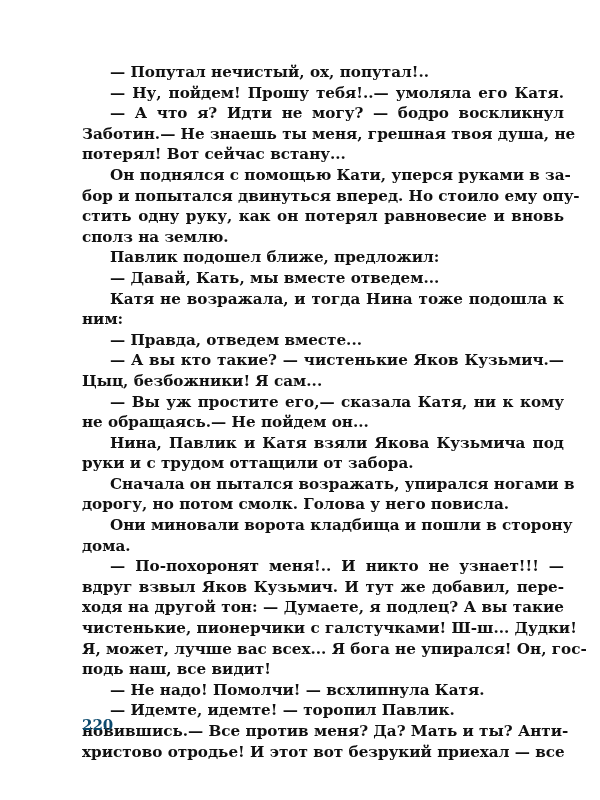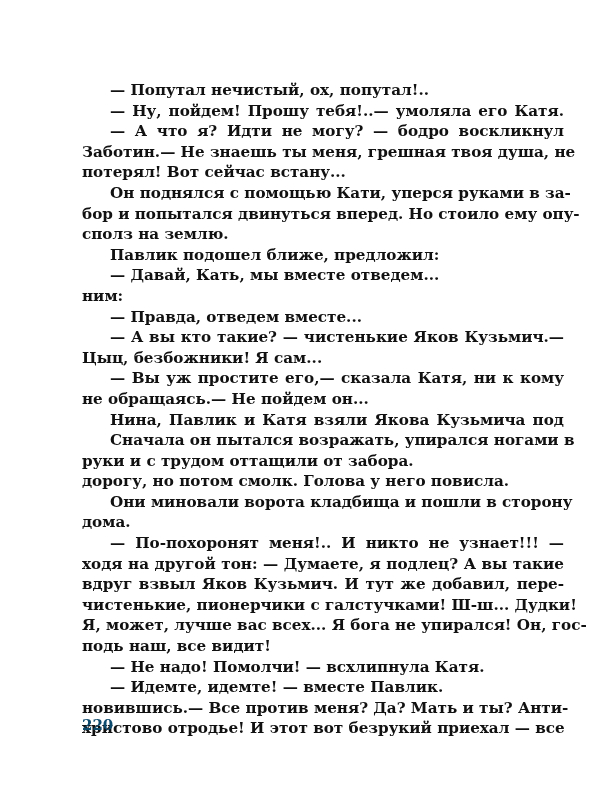--- a/index.html
+++ b/index.html
@@ -1,18 +1,18 @@
 <!DOCTYPE html>
 <html><head>
 <meta charset="utf-8">
 <style>
   html, body { margin: 0; padding: 0; background: #ffffff; }
   body { width: 600px; height: 800px; position: relative; overflow: hidden; }
   .page {
-    position: absolute; left: 82px; top: 80px; width: 482px;
+    position: absolute; left: 82px; top: 62px; width: 482px;
     font-family: "DejaVu Serif", serif;
     font-size: 15.2px; line-height: 20.6px; color: #111;
     font-weight: bold;
   }
   .line { display: block; white-space: nowrap; text-align: justify; text-align-last: justify; height: 20.6px; }
   .line.last { text-align-last: left; }
   .line.indent { padding-left: 28px; }
   .pagenum {
     position: absolute; left: 82px; top: 716px;
     font-family: "DejaVu Serif", serif; font-weight: bold; font-size: 15px; color: #0c4a6e;
@@ -22,39 +22,41 @@
 <body>
 
 <div class="page" id="page-body">
     <span class="line indent last">— Попутал нечистый, ох, попутал!..</span>
     <span class="line indent">— Ну, пойдем! Прошу тебя!..— умоляла его Катя.</span>
     <span class="line indent">— А что я? Идти не могу? — бодро воскликнул</span>
     <span class="line">Заботин.— Не знаешь ты меня, грешная твоя душа, не</span>
     <span class="line last">потерял! Вот сейчас встану...</span>
     <span class="line indent">Он поднялся с помощью Кати, уперся руками в за-</span>
     <span class="line">бор и попытался двинуться вперед. Но стоило ему опу-</span>
+    <span class="line">стить одну руку, как он потерял равновесие и вновь</span>
     <span class="line last">сполз на землю.</span>
     <span class="line indent last">Павлик подошел ближе, предложил:</span>
     <span class="line indent last">— Давай, Кать, мы вместе отведем...</span>
+    <span class="line indent">Катя не возражала, и тогда Нина тоже подошла к</span>
     <span class="line last">ним:</span>
     <span class="line indent last">— Правда, отведем вместе...</span>
     <span class="line indent">— А вы кто такие? — чистенькие Яков Кузьмич.—</span>
     <span class="line last">Цыц, безбожники! Я сам...</span>
     <span class="line indent">— Вы уж простите его,— сказала Катя, ни к кому</span>
     <span class="line last">не обращаясь.— Не пойдем он...</span>
     <span class="line indent">Нина, Павлик и Катя взяли Якова Кузьмича под</span>
+    <span class="line last">руки и с трудом оттащили от забора.</span>
     <span class="line indent">Сначала он пытался возражать, упирался ногами в</span>
-    <span class="line last">руки и с трудом оттащили от забора.</span>
     <span class="line last">дорогу, но потом смолк. Голова у него повисла.</span>
     <span class="line indent">Они миновали ворота кладбища и пошли в сторону</span>
     <span class="line last">дома.</span>
     <span class="line indent">— По-похоронят меня!.. И никто не узнает!!! —</span>
+    <span class="line">вдруг взвыл Яков Кузьмич. И тут же добавил, пере-</span>
     <span class="line">ходя на другой тон: — Думаете, я подлец? А вы такие</span>
-    <span class="line">вдруг взвыл Яков Кузьмич. И тут же добавил, пере-</span>
     <span class="line">чистенькие, пионерчики с галстучками! Ш-ш... Дудки!</span>
     <span class="line">Я, может, лучше вас всех... Я бога не упирался! Он, гос-</span>
     <span class="line last">подь наш, все видит!</span>
     <span class="line indent last">— Не надо! Помолчи! — всхлипнула Катя.</span>
-    <span class="line indent last">— Идемте, идемте! — вместе Павлик.</span>
+    <span class="line indent last">— Идемте, идемте! — торопил Павлик.</span>
     <span class="line">новившись.— Все против меня? Да? Мать и ты? Анти-</span>
     <span class="line">христово отродье! И этот вот безрукий приехал — все</span>
   </div>
 <div class="pagenum">220</div>
 
 </body></html>

